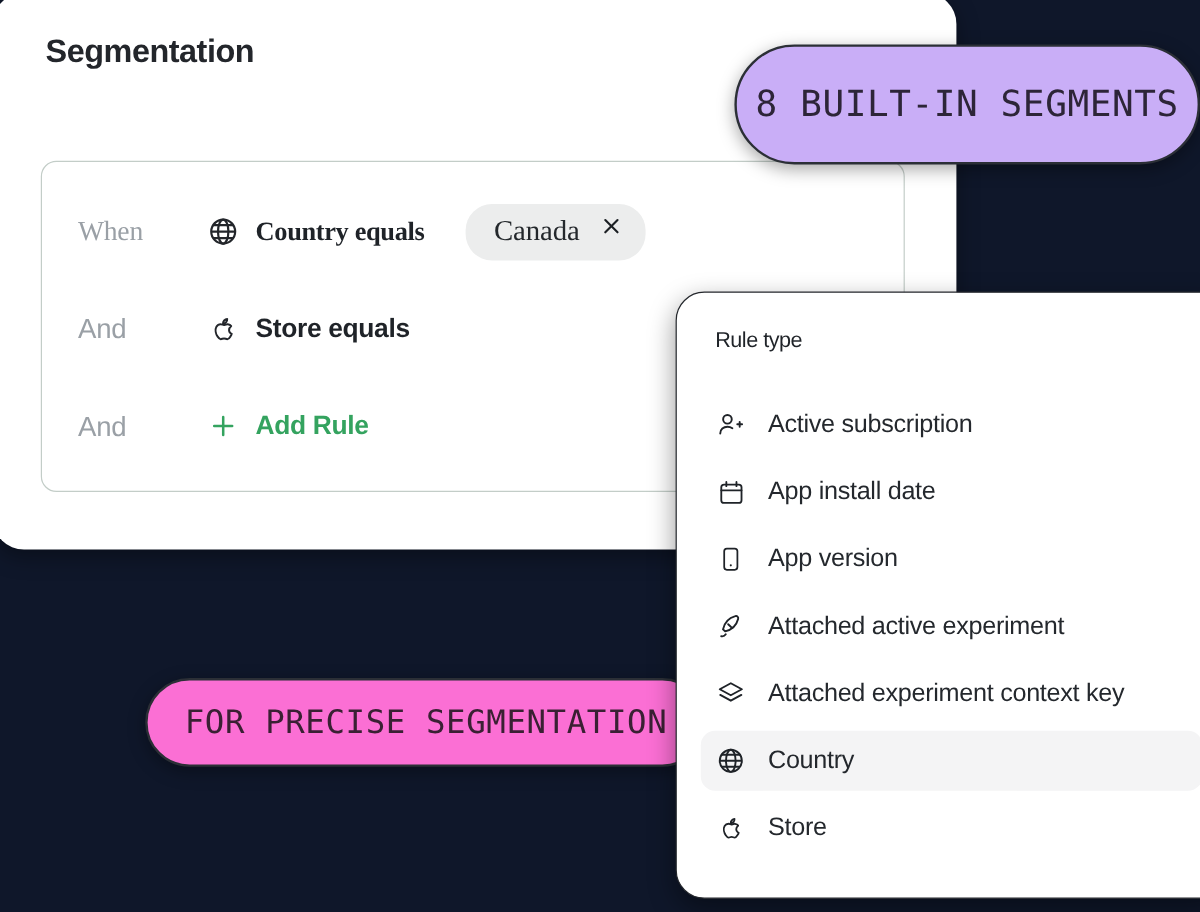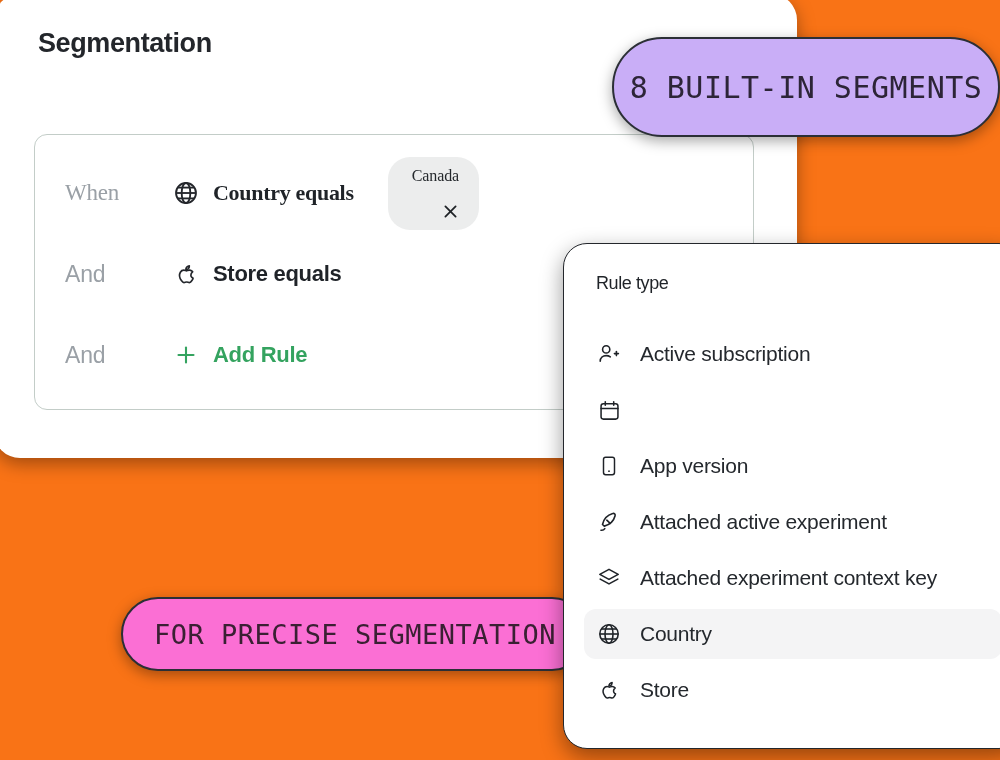--- a/index.html
+++ b/index.html
@@ -15,21 +15,21 @@
     overflow: hidden;
     font-family: "Liberation Sans", sans-serif;
     -webkit-font-smoothing: antialiased;
   }
 
   .stage {
     position: absolute;
     inset: 0;
     width: 1000px;
     height: 760px;
-    background: #f97316;
+    background: #0f172a;
   }
 
   
   .seg-card {
     position: absolute;
     left: -6px;
     top: -6px;
     width: 803px;
     height: 464px;
     background: #ffffff;
@@ -114,30 +114,29 @@
   .rule-icon.plus { color: #34a35f; }
 
   .chips {
     display: flex;
     align-items: center;
     gap: 14px;
     margin-left: 34px;
   }
   .chip {
     display: inline-flex;
-    align-items: flex-end;
+    align-items: flex-start;
     gap: 18px;
     background: #eceded;
     border-radius: 22px;
     padding: 10px 20px 10px 24px;
-    font-size: 16px;
+    font-size: 24px;
     color: #24282c;
     letter-spacing: -0.1px;
     white-space: nowrap;
-    flex-direction: column;
   }
   .chip .chip-x {
     display: inline-flex;
     width: 17px;
     height: 17px;
     align-items: center;
     justify-content: center;
     color: #1d2125;
   }
 
@@ -160,21 +159,21 @@
     width: 388px;
     height: 100px;
     background: #c9aef7;
     color: #2d2538;
     font-size: 30px;
     z-index: 4;
     box-shadow: 0 4px 14px rgba(0,0,0,0.35);
   }
   .badge-precise {
     left: 121px;
-    top: 597px;
+    top: 565px;
     width: 468px;
     height: 74px;
     background: #fb6fd4;
     color: #3a2033;
     font-size: 27px;
     z-index: 5;
     box-shadow: 0 4px 14px rgba(0,0,0,0.35);
   }
 
   
@@ -324,20 +323,21 @@
 
       <div class="rt-item">
         <span class="rt-icon">
           <svg width="23" height="23" viewBox="0 0 24 24" fill="none" stroke="currentColor" stroke-width="1.6" stroke-linecap="round" stroke-linejoin="round">
             <rect x="3.2" y="5" width="17.6" height="16" rx="2.4"></rect>
             <line x1="3.2" y1="10" x2="20.8" y2="10"></line>
             <line x1="7.6" y1="2.8" x2="7.6" y2="6.4"></line>
             <line x1="16.4" y1="2.8" x2="16.4" y2="6.4"></line>
           </svg>
         </span>
+        <span class="rt-label">App install date</span>
       </div>
 
       <div class="rt-item">
         <span class="rt-icon">
           <svg width="22" height="22" viewBox="0 0 24 24" fill="none" stroke="currentColor" stroke-width="1.6" stroke-linejoin="round">
             <rect x="6" y="2.4" width="12" height="19.2" rx="2.4"></rect>
             <circle cx="12" cy="17.6" r="0.95" fill="currentColor" stroke="none"></circle>
           </svg>
         </span>
         <span class="rt-label">App version</span>

